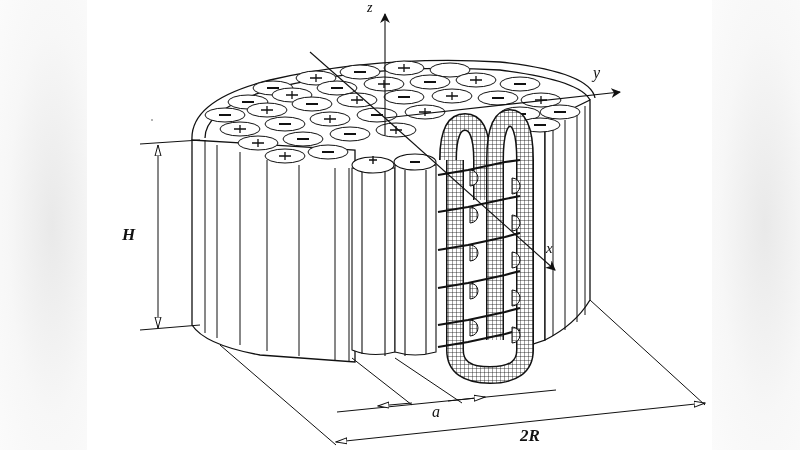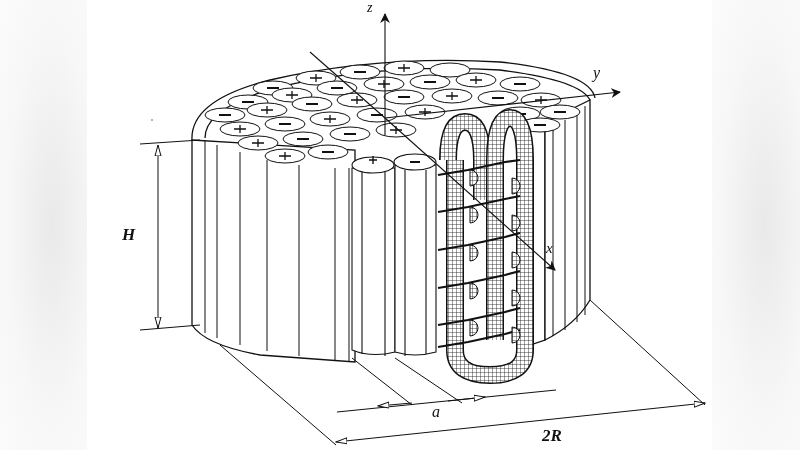--- a/index.html
+++ b/index.html
@@ -222,14 +222,14 @@
     </g>
 
     <circle cx="152" cy="120" r="0.8" fill="#555"></circle>
   </svg>
 
   <span class="lbl" style="left:280px; top:0px; font-size:14px;">z</span>
   <span class="lbl" style="left:506px; top:64px; font-size:16px;">y</span>
   <span class="lbl" style="left:459px; top:240px; font-size:15px;">x</span>
   <span class="lbl bold" style="left:35px; top:225px; font-size:17px;">H</span>
   <span class="lbl" style="left:345px; top:403px; font-size:16px;">a</span>
-  <span class="lbl bold" style="left:455px; top:426px; font-size:17px;">2R</span>
+  <span class="lbl bold" style="left:433px; top:426px; font-size:17px;">2R</span>
 </div>
 
 </body></html>

